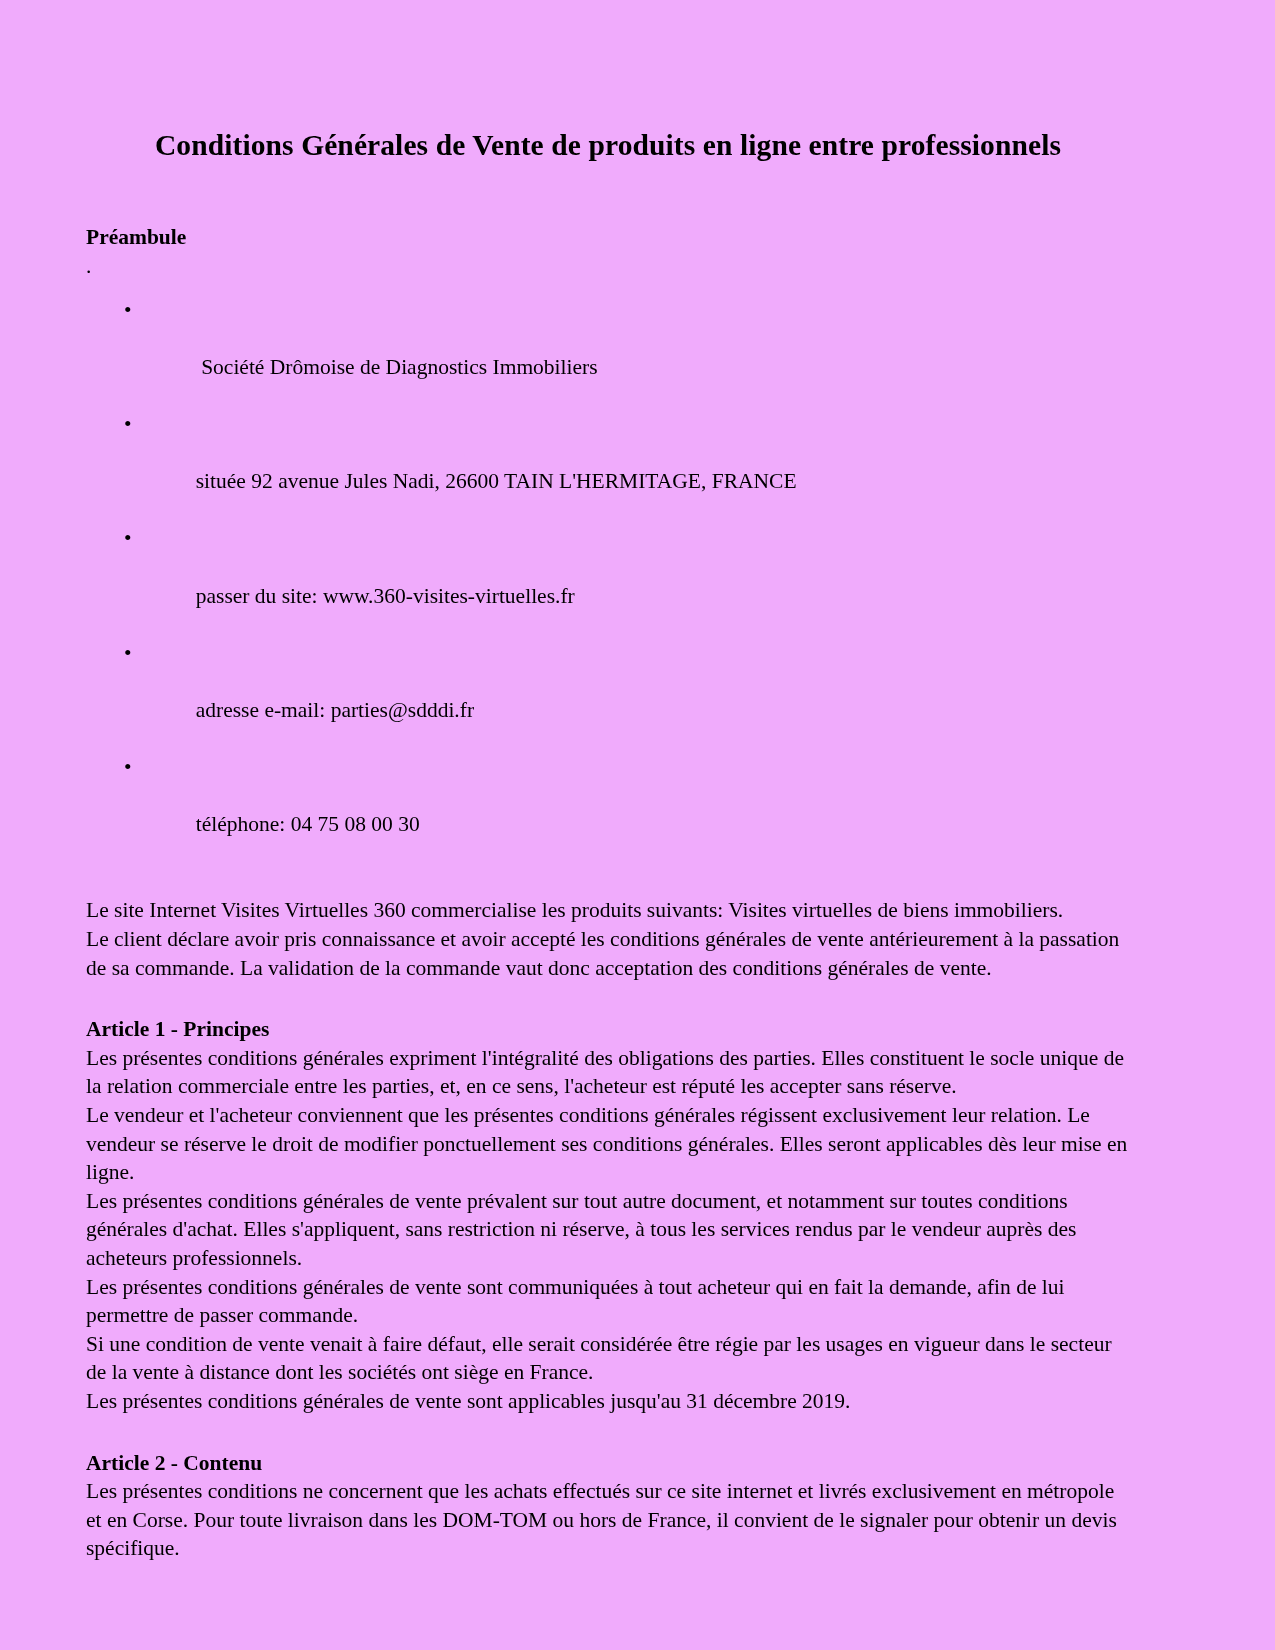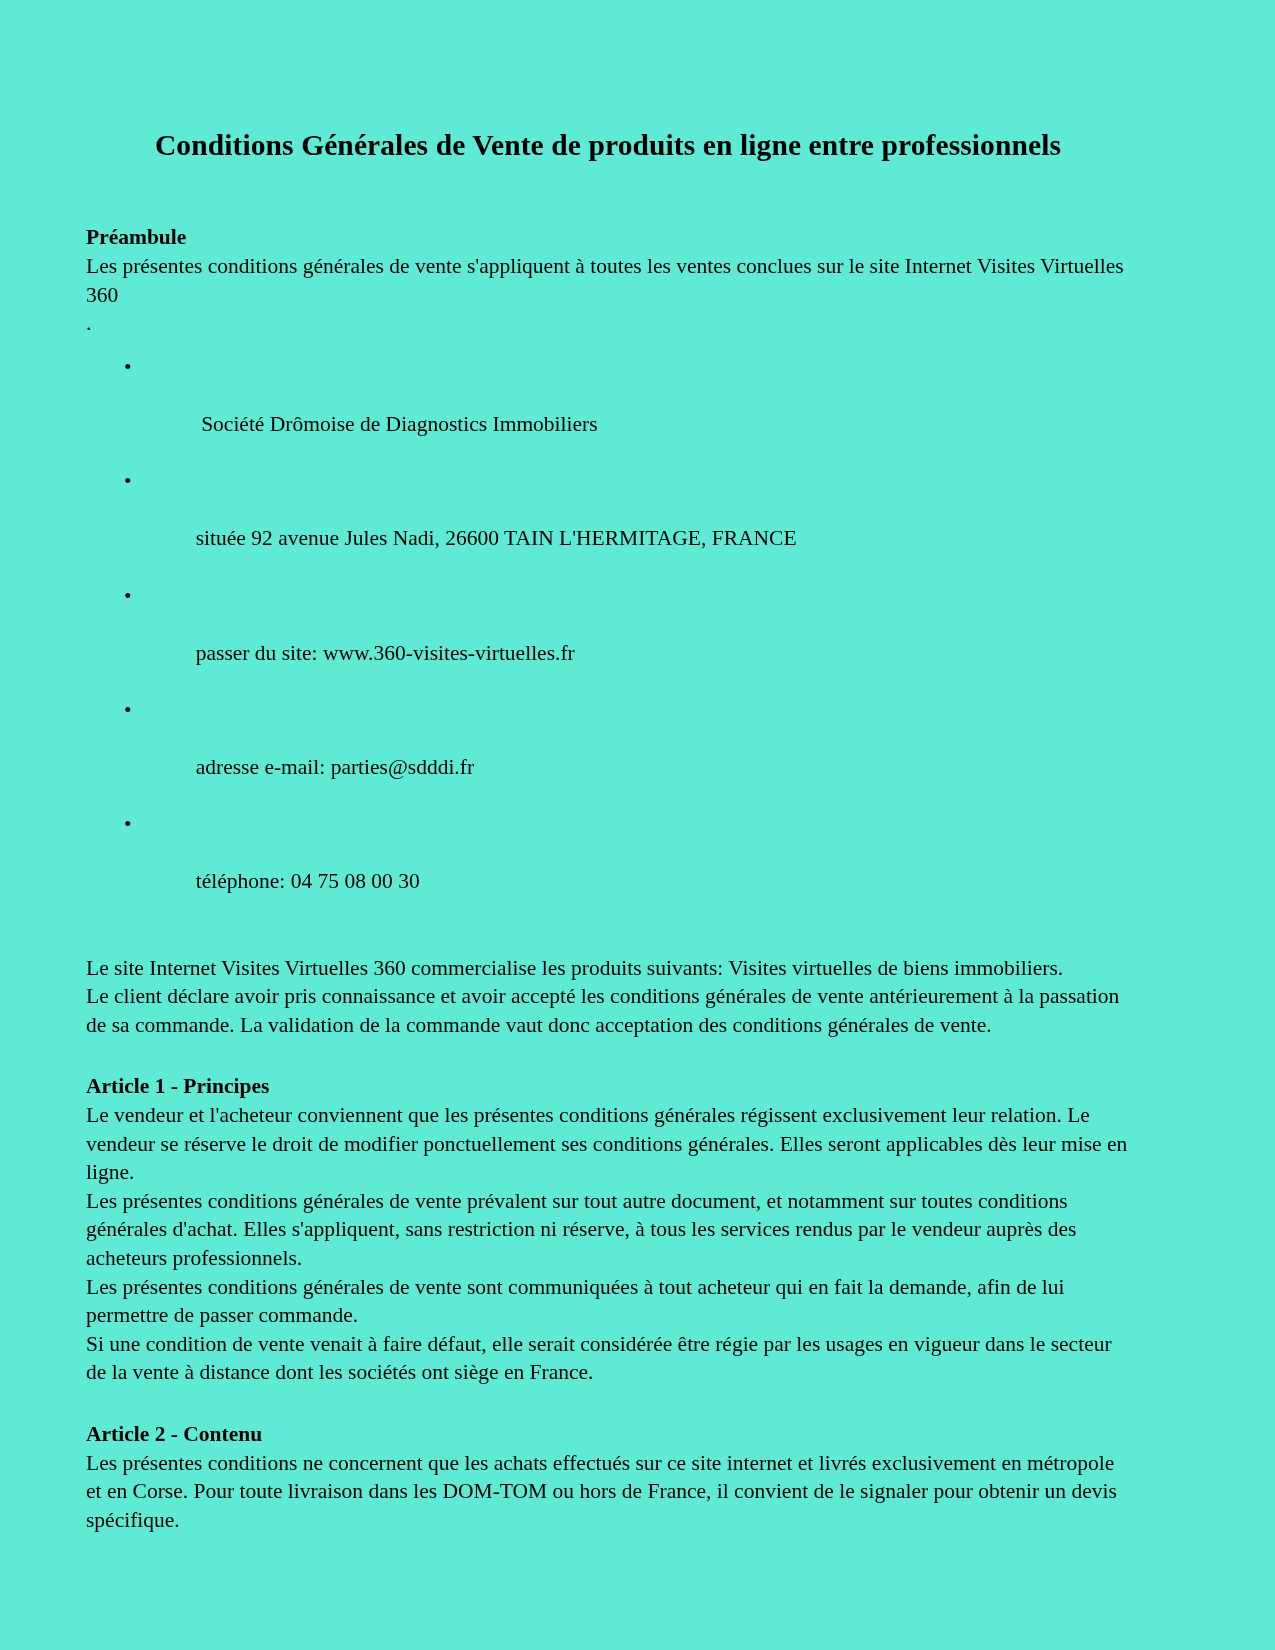--- a/index.html
+++ b/index.html
@@ -8,21 +8,21 @@
     background: #ffffff;
   }
   body {
     font-family: "Liberation Serif", "DejaVu Serif", serif;
     color: #000000;
   }
   .page {
     position: relative;
     width: 1275px;
     height: 1650px;
-    background: #5eead4;
+    background: #f0abfc;
     box-sizing: border-box;
     overflow: hidden;
   }
   .content {
     position: absolute;
     left: 84px;
     top: 0;
     width: 1048px;
   }
   .doc-title {
@@ -81,21 +81,20 @@
 
 <div class="page">
   <div class="content">
 
     <h1 class="doc-title">Conditions Générales de Vente de produits en ligne entre professionnels</h1>
 
     <div class="spacer-lg"></div>
 
     <div class="section">
       <div class="heading">Préambule</div>
-      <div class="para">Les présentes conditions générales de vente s'appliquent à toutes les ventes conclues sur le site Internet Visites Virtuelles 360</div>
       <div class="para">.</div>
 
       <div class="spacer-sm"></div>
 
       <ul class="bullets">
         <li>
           <span class="bullet-dot">•</span>
           <span> Société Drômoise de Diagnostics Immobiliers</span>
         </li>
         <li>
@@ -119,24 +118,26 @@
       <div class="spacer-md"></div>
 
       <div class="para">Le site Internet Visites Virtuelles 360 commercialise les produits suivants: Visites virtuelles de biens immobiliers.</div>
       <div class="para">Le client déclare avoir pris connaissance et avoir accepté les conditions générales de vente antérieurement à la passation de sa commande. La validation de la commande vaut donc acceptation des conditions générales de vente.</div>
     </div>
 
     <div class="spacer-md"></div>
 
     <div class="section">
       <div class="heading">Article 1 - Principes</div>
+      <div class="para">Les présentes conditions générales expriment l'intégralité des obligations des parties. Elles constituent le socle unique de la relation commerciale entre les parties, et, en ce sens, l'acheteur est réputé les accepter sans réserve.</div>
       <div class="para">Le vendeur et l'acheteur conviennent que les présentes conditions générales régissent exclusivement leur relation. Le vendeur se réserve le droit de modifier ponctuellement ses conditions générales. Elles seront applicables dès leur mise en ligne.</div>
       <div class="para">Les présentes conditions générales de vente prévalent sur tout autre document, et notamment sur toutes conditions générales d'achat. Elles s'appliquent, sans restriction ni réserve, à tous les services rendus par le vendeur auprès des acheteurs professionnels.</div>
       <div class="para">Les présentes conditions générales de vente sont communiquées à tout acheteur qui en fait la demande, afin de lui permettre de passer commande.</div>
       <div class="para">Si une condition de vente venait à faire défaut, elle serait considérée être régie par les usages en vigueur dans le secteur de la vente à distance dont les sociétés ont siège en France.</div>
+      <div class="para">Les présentes conditions générales de vente sont applicables jusqu'au 31 décembre 2019.</div>
     </div>
 
     <div class="spacer-md"></div>
 
     <div class="section">
       <div class="heading">Article 2 - Contenu</div>
       <div class="para">Les présentes conditions ne concernent que les achats effectués sur ce site internet et livrés exclusivement en métropole et en Corse. Pour toute livraison dans les DOM-TOM ou hors de France, il convient de le signaler pour obtenir un devis spécifique.</div>
     </div>
 
   </div>

